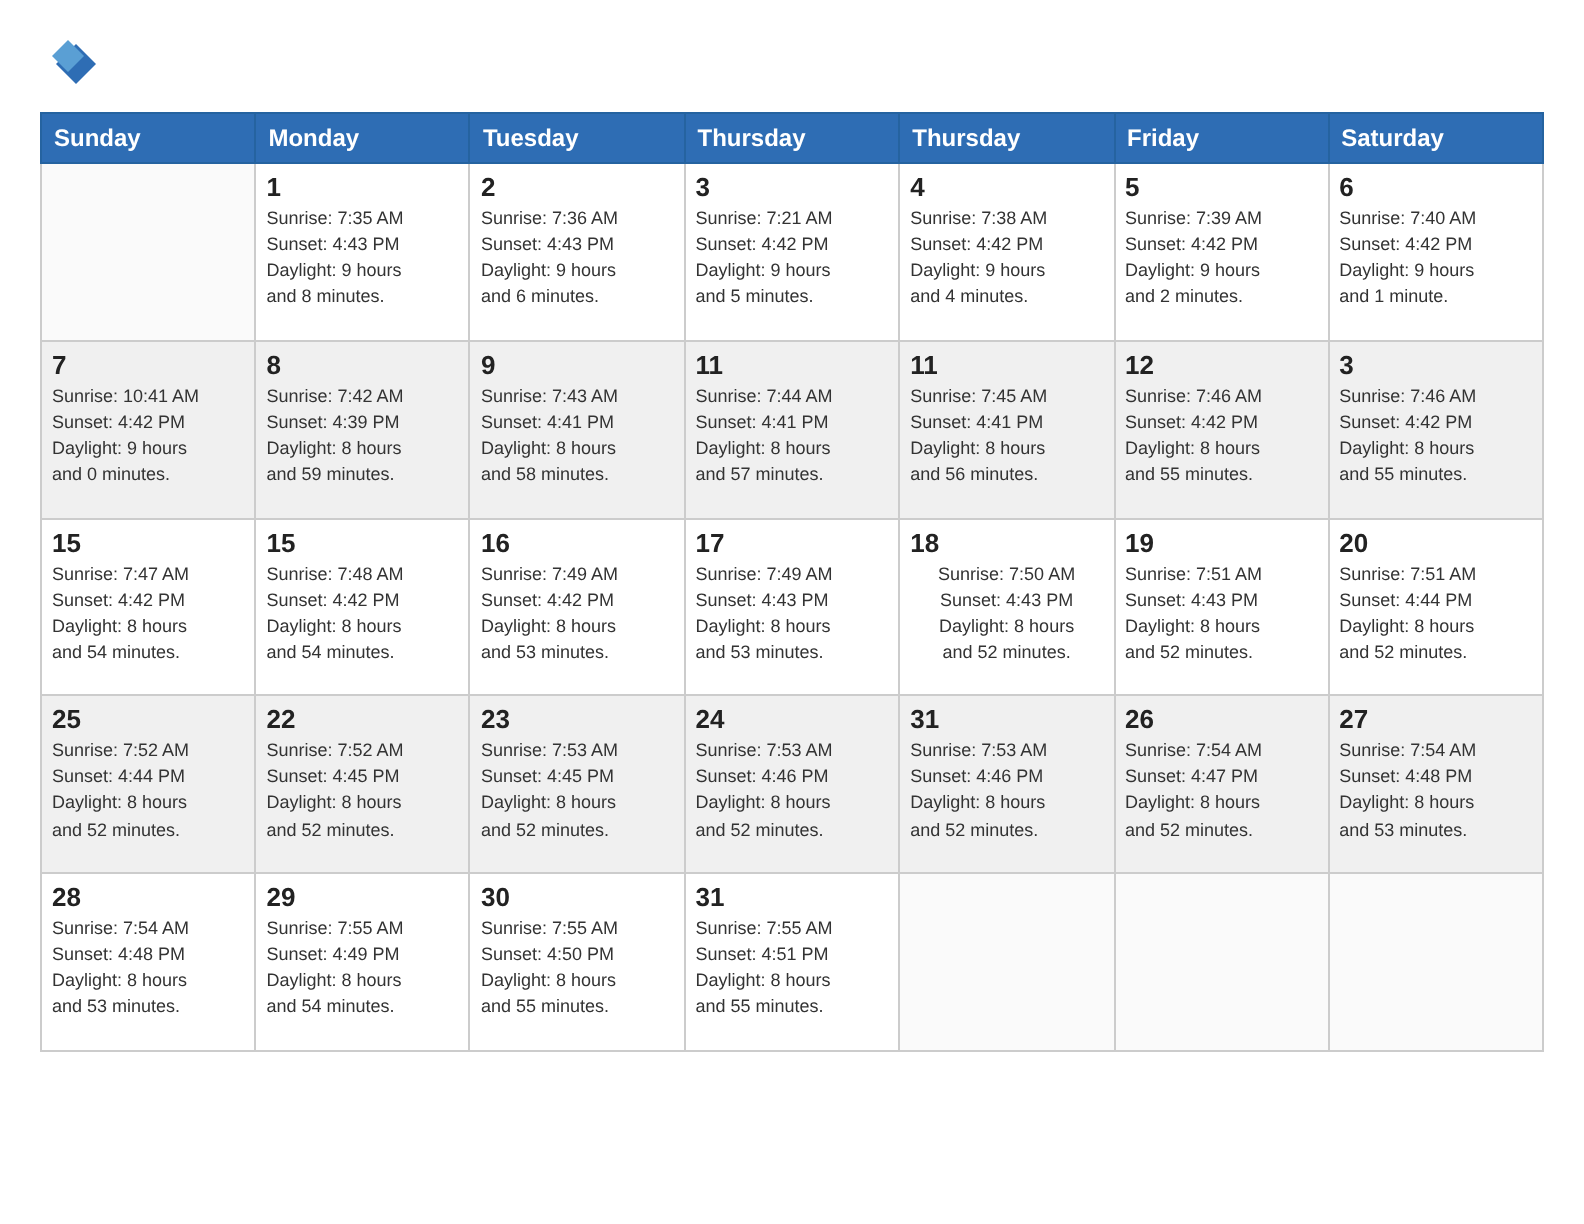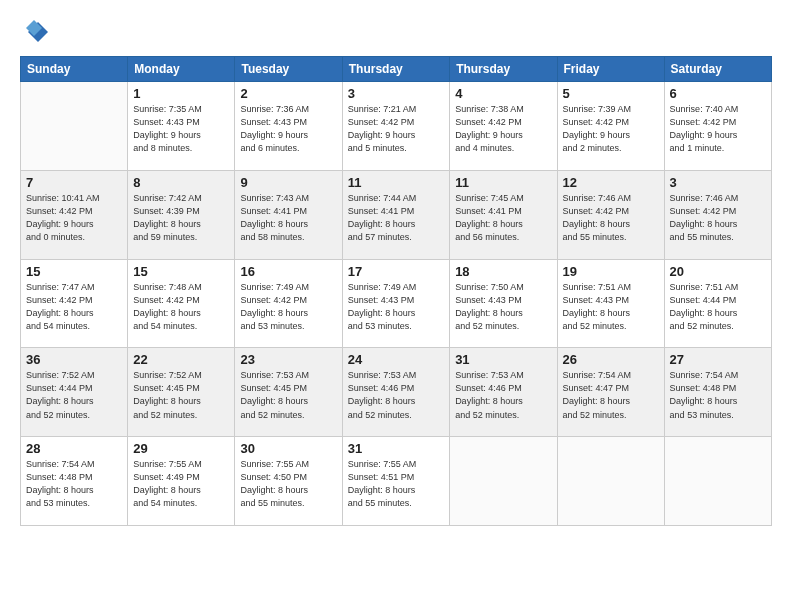--- a/index.html
+++ b/index.html
@@ -256,21 +256,21 @@
           </td>
           <td>
             <span class="day-number">17</span>
             <div class="day-info" style="white-space: pre-line;">Sunrise: 7:49 AM
 Sunset: 4:43 PM
 Daylight: 8 hours
 and 53 minutes.</div>
           </td>
           <td>
             <span class="day-number">18</span>
-            <div class="day-info" style="white-space: pre-line;">Sunrise: 7:50 AM
+            <div class="day-info" style="white-space: pre-line; text-align: center;">Sunrise: 7:50 AM
 Sunset: 4:43 PM
 Daylight: 8 hours
 and 52 minutes.</div>
           </td>
           <td>
             <span class="day-number">19</span>
             <div class="day-info" style="white-space: pre-line;">Sunrise: 7:51 AM
 Sunset: 4:43 PM
 Daylight: 8 hours
 and 52 minutes.</div>
@@ -278,21 +278,21 @@
           <td>
             <span class="day-number">20</span>
             <div class="day-info" style="white-space: pre-line;">Sunrise: 7:51 AM
 Sunset: 4:44 PM
 Daylight: 8 hours
 and 52 minutes.</div>
           </td>
         </tr>
         <tr class="row-shaded">
           <td>
-            <span class="day-number">36</span>
+            <span class="day-number">25</span>
             <div class="day-info" style="white-space: pre-line;">Sunrise: 7:52 AM
 Sunset: 4:44 PM
 Daylight: 8 hours
 and 52 minutes.</div>
           </td>
           <td>
             <span class="day-number">22</span>
             <div class="day-info" style="white-space: pre-line;">Sunrise: 7:52 AM
 Sunset: 4:45 PM
 Daylight: 8 hours

